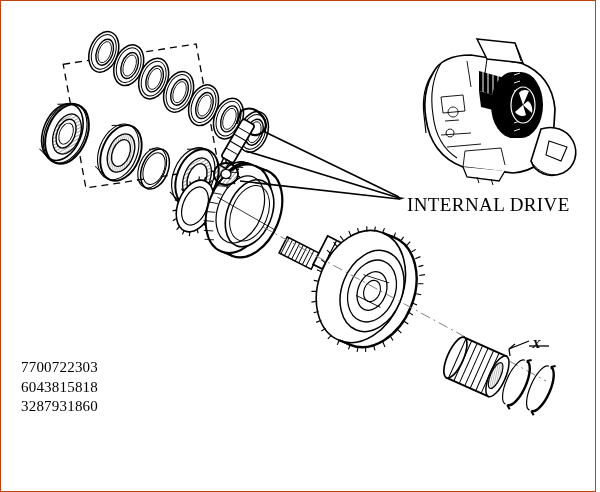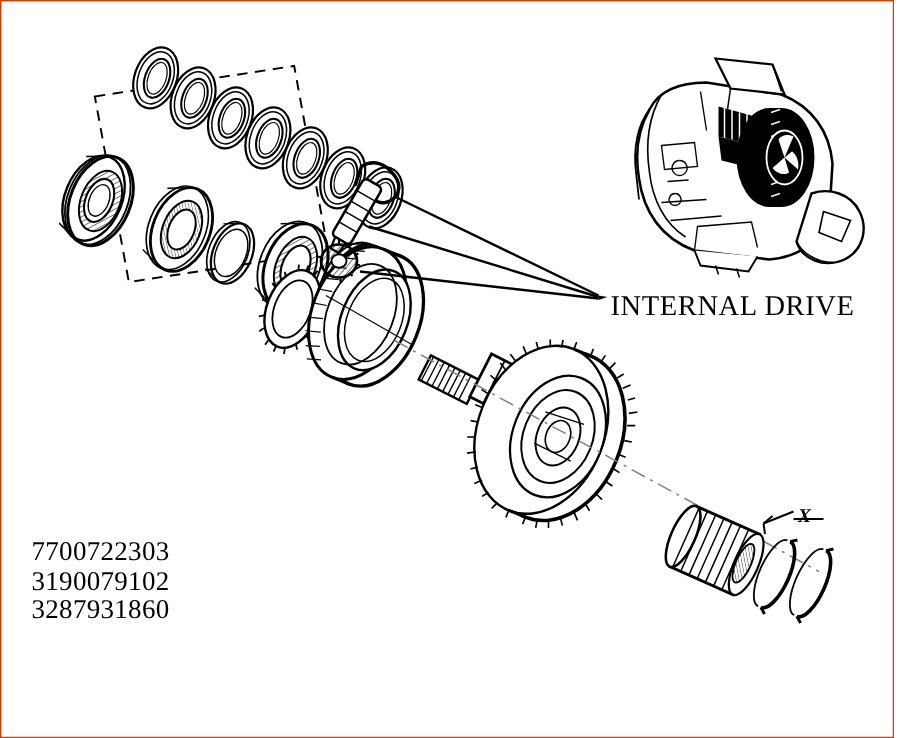--- a/index.html
+++ b/index.html
@@ -43,21 +43,21 @@
     left: 531px;
     top: 335px;
     font-size: 13px;
     font-style: italic;
     font-weight: bold;
   }
   #part-numbers {
     position: absolute;
     left: 20px;
     top: 357px;
-    font-size: 18px;
+    font-size: 15px;
     line-height: 19.5px;
     color: #000000;
   }
   #part-numbers div {
     letter-spacing: 0.2px;
   }
 </style>
 </head>
 <body>
 
@@ -431,17 +431,17 @@
       <path d="M 476 176 L 478 182 M 490 178 L 492 184" stroke="#000" stroke-width="1"></path>
     </g>
   </svg>
 
   <div class="label-text" id="internal-drive-label">INTERNAL DRIVE</div>
 
   <div class="label-text" id="x-label">X</div>
 
   <div id="part-numbers">
     <div>7700722303</div>
-    <div>3190079102</div>
+    <div>6043815818</div>
     <div>3287931860</div>
   </div>
 
 </div>
 
 </body></html>

